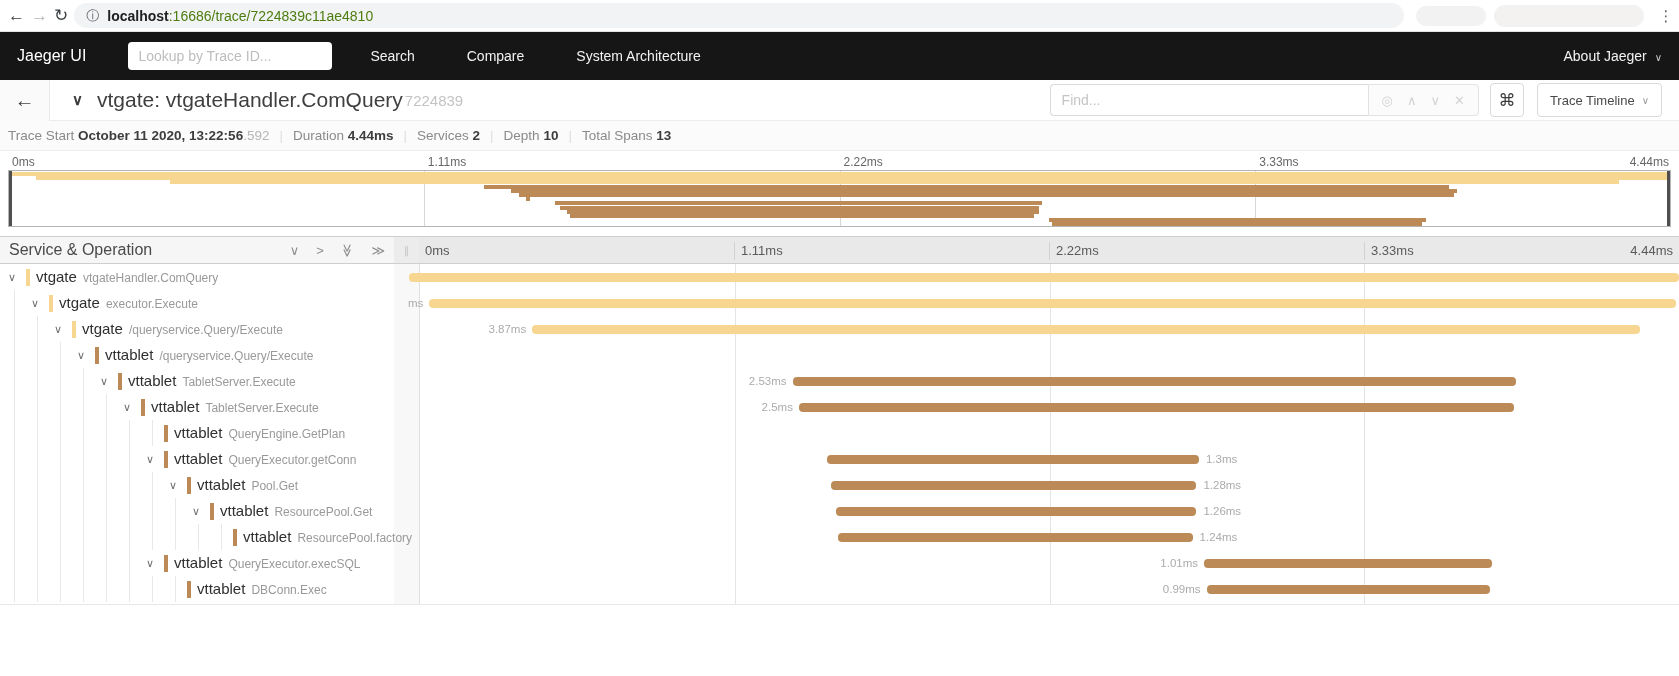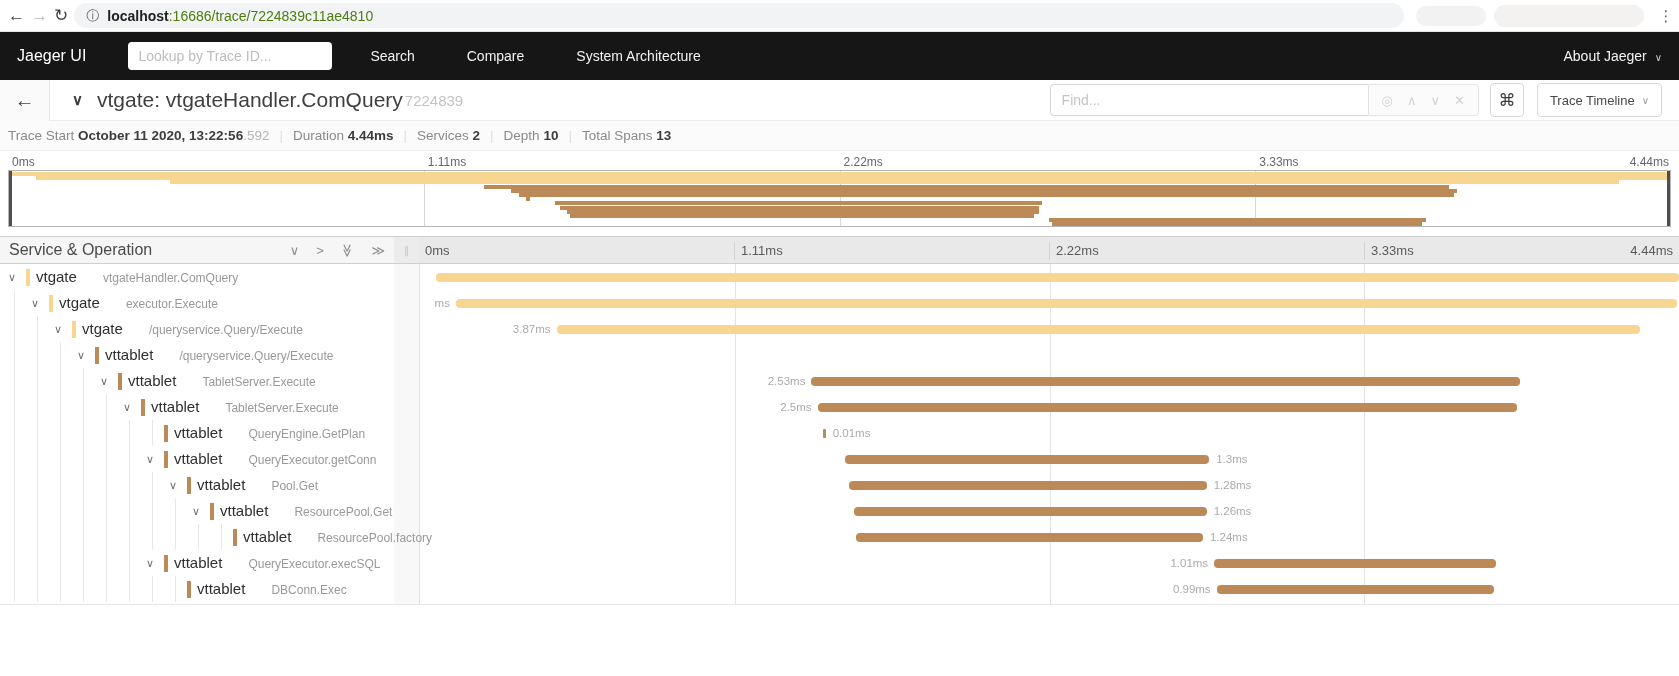--- a/index.html
+++ b/index.html
@@ -98,22 +98,22 @@
   .grid-overlay { position:absolute; left:419px; right:0; top:0; bottom:0; pointer-events:none; z-index:0; }
   .grid-overlay .vline { position:absolute; top:0; bottom:0; border-left:1px solid #e4e4e4; }
   .gutter-col { position:absolute; left:394px; width:25px; top:0; bottom:0; background:#f8f8f8; z-index:0; }
   .row { display:flex; height:26px; position:relative; z-index:1; }
   .tree-cell { width:394px; position:relative; background:#fff; cursor:pointer; }
   .guide { position:absolute; top:0; bottom:0; width:1px; background:#e8e8e8; }
   .tree-chevron { position:absolute; top:0; height:26px; line-height:26px; font-size:11px; color:#6e6e6e;
     cursor:pointer; }
   .chip { position:absolute; top:4.5px; width:4px; height:17px; }
   .svc-name { position:absolute; top:0; height:26px; line-height:26px; font-size:15px; font-weight:500; color:#2f2f2f; white-space:nowrap; }
-  .op-name { font-size:12px; color:#999; font-weight:normal; margin-left:26px; }
-  .graph-cell { flex:1; position:relative; margin-left:42px;text-align:right; }
+  .op-name { font-size:12px; color:#999; font-weight:normal; margin-left:6px; }
+  .graph-cell { flex:1; position:relative; margin-left:15px;text-align:right; }
   .bar { position:absolute; top:8.5px; height:9px; border-radius:4px; cursor:pointer; }
   .bar.tiny { border-radius:1px; }
   .dur-label { position:absolute; top:0; height:26px; line-height:26px; font-size:11.5px; color:#ababab;
     white-space:nowrap; }
   .cream { background:#f6d691; }
   .brown { background:#bb8a57; }
 </style>
 </head>
 <body>
 
@@ -346,24 +346,20 @@
           <div class="guide" style="left: 14px;"></div>
           <div class="guide" style="left: 37px;"></div>
           <div class="guide" style="left: 60px;"></div>
           <div class="guide" style="left: 83px;"></div>
           <div class="guide" style="left: 106px;"></div>
           <div class="guide" style="left: 129px;"></div>
           <div class="guide" style="left: 152px;"></div>
           <div class="chip" style="left: 164px; background: rgb(187, 138, 87);"></div>
           <div class="svc-name" style="left: 174px;">vttablet<span class="op-name">QueryEngine.GetPlan</span></div>
         </div>
-        <div class="graph-cell">
-          <div class="bar brown tiny" style="left: 31.1%; width: 0.25%; min-width: 3px;"></div>
-          <div class="dur-label" style="left: calc(31.35% + 7px);">0.01ms</div>
-        </div>
       </div>
       <div class="row">
         <div class="tree-cell">
           <div class="guide" style="left: 14px;"></div>
           <div class="guide" style="left: 37px;"></div>
           <div class="guide" style="left: 60px;"></div>
           <div class="guide" style="left: 83px;"></div>
           <div class="guide" style="left: 106px;"></div>
           <div class="guide" style="left: 129px;"></div>
           <div class="tree-chevron" style="left: 146px;">∨</div>

